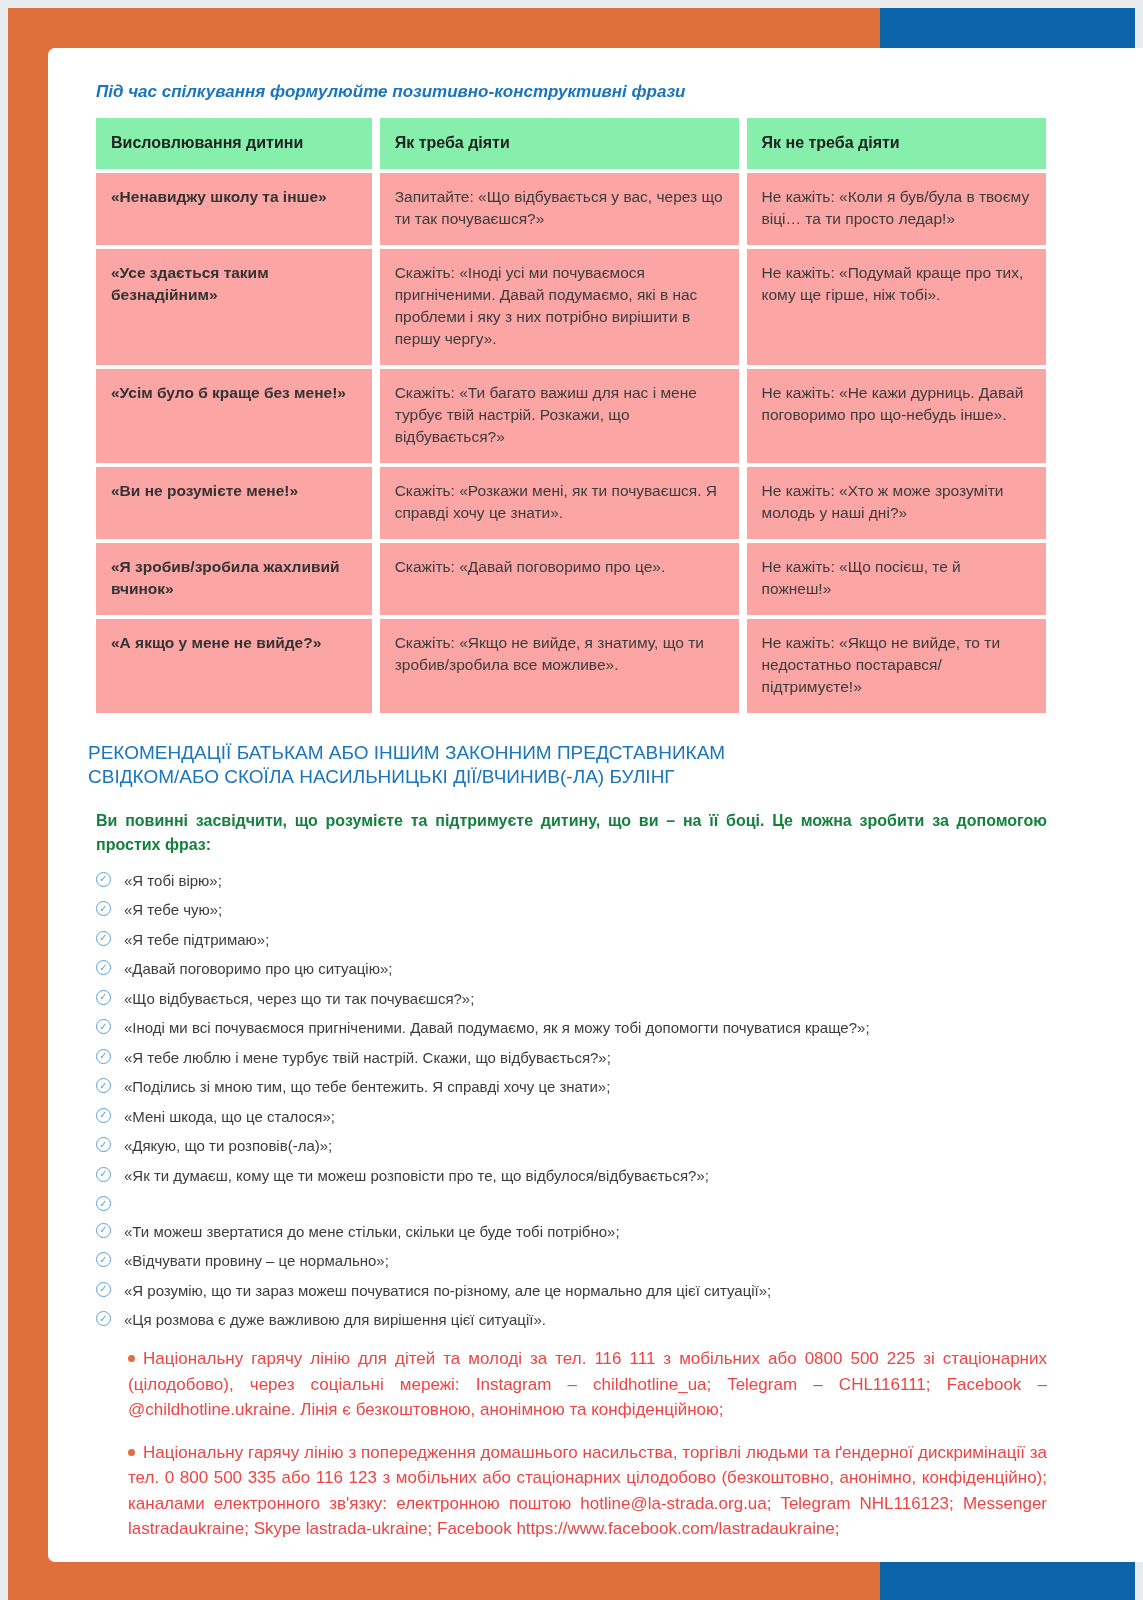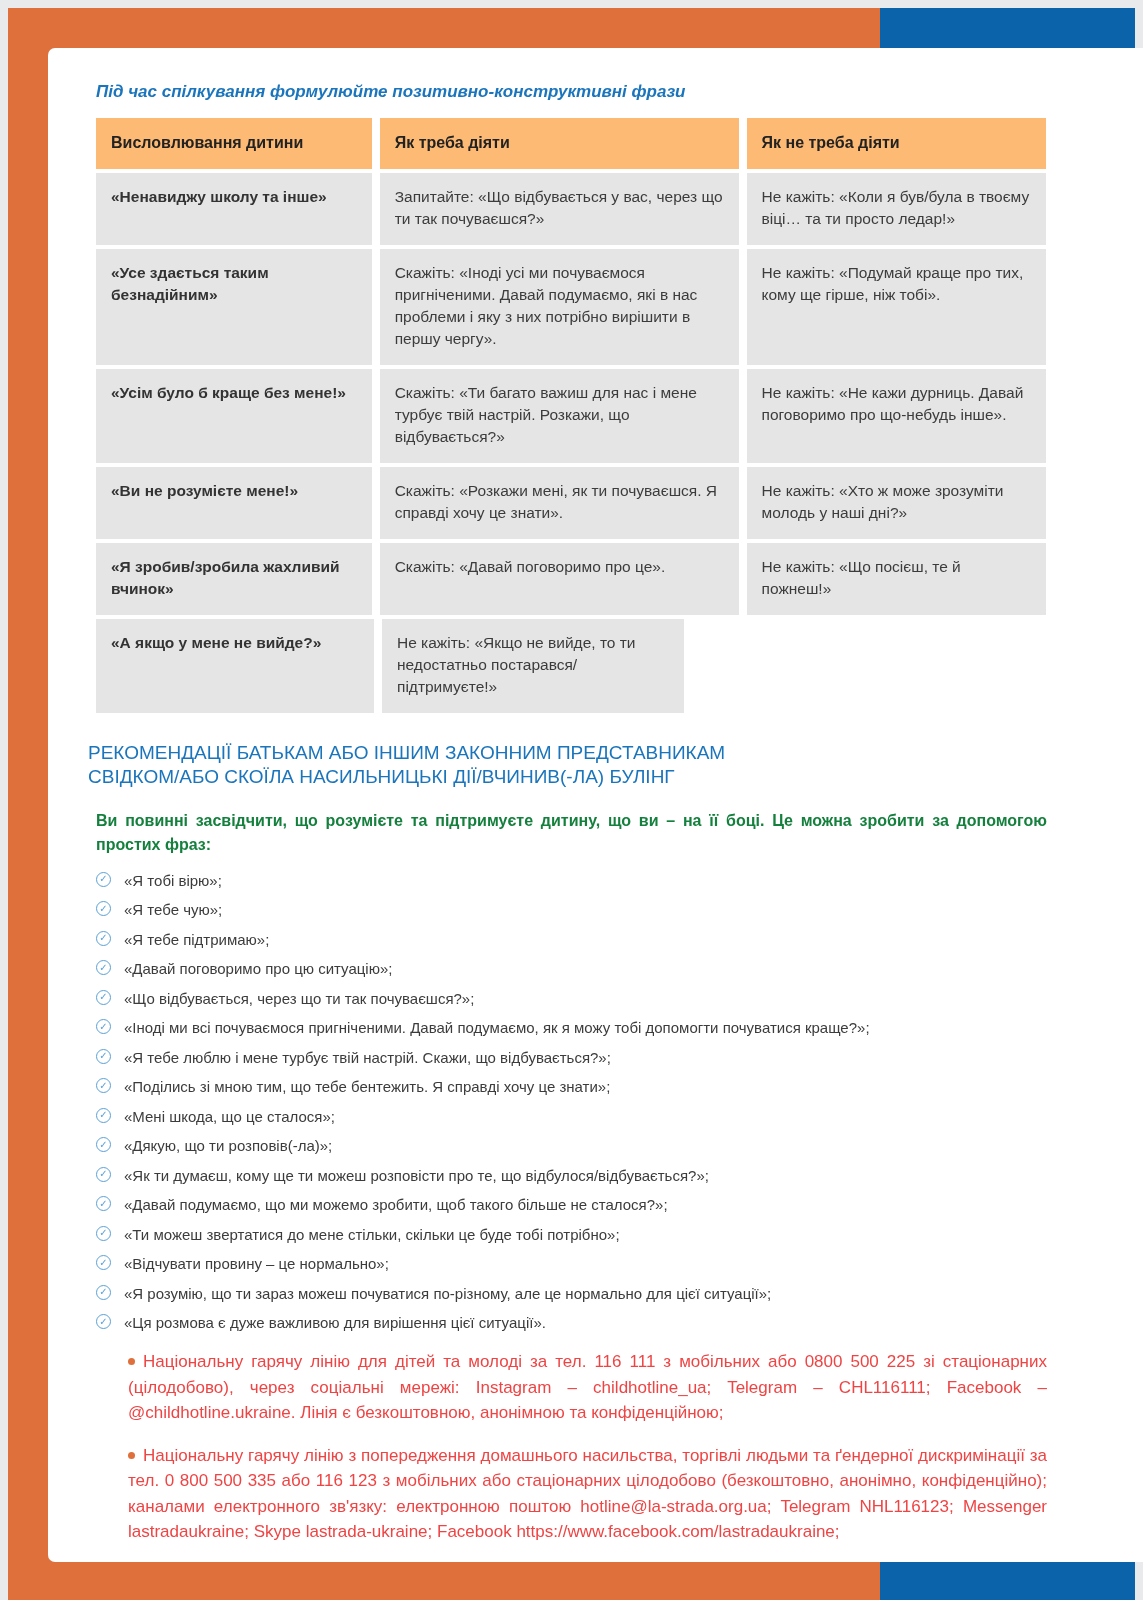--- a/index.html
+++ b/index.html
@@ -22,24 +22,24 @@
 
   .intro-heading{
     margin-left:8px; margin-top:2px;
     font-style:italic; font-weight:bold; font-size:17px; color:#1B75BC;
   }
 
   
   .tbl{ margin:16px 0 0 8px; width:950px; }
   .tr{ display:flex; gap:8px; margin-bottom:4px; }
   .td{
-    background:#e5e5e5; color:#3C3C3C; font-size:15.5px; line-height:1.42;
+    background:#fca5a5; color:#3C3C3C; font-size:15.5px; line-height:1.42;
     padding:13px 15px 15px 15px;
   }
-  .tr.head .td{ background:#fdba74; color:#222; font-weight:bold; font-size:16px; padding:14px 15px; }
+  .tr.head .td{ background:#86efac; color:#222; font-weight:bold; font-size:16px; padding:14px 15px; }
   .c1{ width:278px; font-weight:bold; color:#333; }
   .c2{ width:362px; }
   .c3{ width:302px; }
 
   
   .rec-title{
     margin-top:28px; 
     color:#1B75BC; font-weight:normal; font-size:19px; line-height:1.28;
   }
   .rec-title .line{ display:block; }
@@ -111,20 +111,21 @@
         <div class="td c2">Скажіть: «Розкажи мені, як ти почуваєшся. Я справді хочу це знати».</div>
         <div class="td c3">Не кажіть: «Хто ж може зрозуміти молодь у наші дні?»</div>
       </div>
       <div class="tr">
         <div class="td c1">«Я зробив/зробила жахливий вчинок»</div>
         <div class="td c2">Скажіть: «Давай поговоримо про це».</div>
         <div class="td c3">Не кажіть: «Що посієш, те й пожнеш!»</div>
       </div>
       <div class="tr">
         <div class="td c1">«А якщо у мене не вийде?»</div>
+        <div class="td c2">Скажіть: «Якщо не вийде, я знатиму, що ти зробив/зробила все можливе».</div>
         <div class="td c3">Не кажіть: «Якщо не вийде, то ти недостатньо постарався/підтримуєте!»</div>
       </div>
     </div>
 
     <h2 class="rec-title">
       <span class="line">РЕКОМЕНДАЦІЇ БАТЬКАМ АБО ІНШИМ ЗАКОННИМ ПРЕДСТАВНИКАМ</span>
       <span class="line">СВІДКОМ/АБО СКОЇЛА НАСИЛЬНИЦЬКІ ДІЇ/ВЧИНИВ(-ЛА) БУЛІНГ</span>
     </h2>
 
     <p class="rec-intro">Ви повинні засвідчити, що розумієте та підтримуєте дитину, що ви – на її боці. Це можна зробити за допомогою простих фраз:</p>
@@ -169,21 +170,20 @@
       <li>
           <span class="check">✓</span>
           <span>«Дякую, що ти розповів(-ла)»;</span>
         </li>
       <li>
           <span class="check">✓</span>
           <span>«Як ти думаєш, кому ще ти можеш розповісти про те, що відбулося/відбувається?»;</span>
         </li>
       <li>
           <span class="check">✓</span>
-          <span>«Давай подумаємо, що ми можемо зробити, щоб такого більше не сталося?»;</span>
         </li>
       <li>
           <span class="check">✓</span>
           <span>«Ти можеш звертатися до мене стільки, скільки це буде тобі потрібно»;</span>
         </li>
       <li>
           <span class="check">✓</span>
           <span>«Відчувати провину – це нормально»;</span>
         </li>
       <li>

